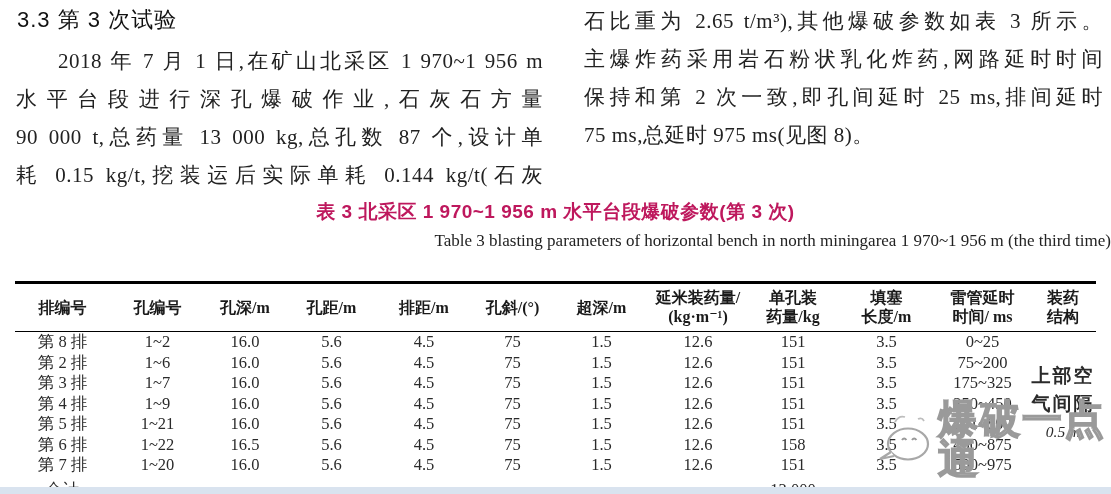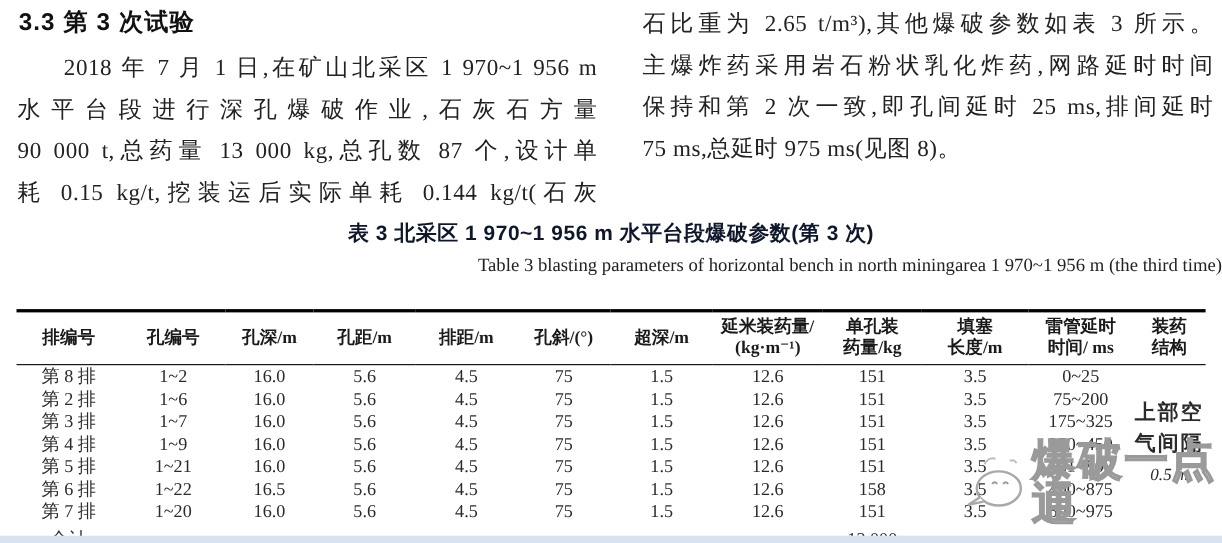--- a/index.html
+++ b/index.html
@@ -4,36 +4,36 @@
 <style>
   html,body{margin:0;padding:0;background:#e8e8e8;}
   .page{
     position:relative; width:1111px; height:494px; background:#ffffff;
     font-family:"Liberation Serif","DejaVu Serif",serif; color:#1b1b1b; overflow:hidden;
   }
   
   .heading{
     position:absolute; left:17px; top:5px;
     font-family:"Liberation Sans","DejaVu Sans",sans-serif;
-    font-weight:bold; font-size:22px; letter-spacing:1px; color:#111;
+    font-weight:normal; font-size:22px; letter-spacing:1px; color:#111;
   }
   .col{position:absolute;}
   .col-left{left:16px; top:42px; width:527px;}
   .col-right{left:584px; top:2px; width:519px;}
   .tline{
     font-size:21px; line-height:38px; height:38px; overflow:hidden;
     letter-spacing:0.5px; color:#222;
   }
   .tline.just{text-align:justify; text-align-last:justify;}
   .tline.indent{text-indent:42px;}
   
   .cap-zh{
     position:absolute; left:0; right:0; top:199px; text-align:center;
     font-family:"Liberation Sans","DejaVu Sans",sans-serif;
-    font-weight:bold; font-size:19px; letter-spacing:0.5px; color:#0f172a;
+    font-weight:bold; font-size:19px; letter-spacing:0.5px; color:#be185d;
   }
   .cap-en{
     position:absolute; left:0; right:0; top:231px; text-align:right;
     font-size:17px; color:#222;
   }
   
   table.blast{
     position:absolute; left:15px; top:263px; width:1081px;
     border-collapse:collapse; table-layout:fixed;
     border-top:3px solid #000; border-bottom:3px solid #000;margin-top:18px;

